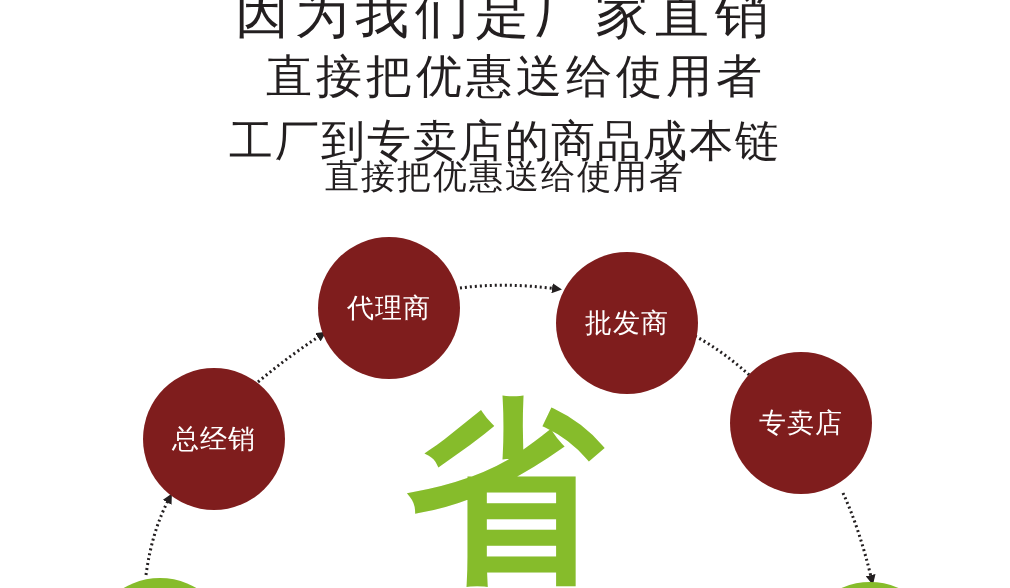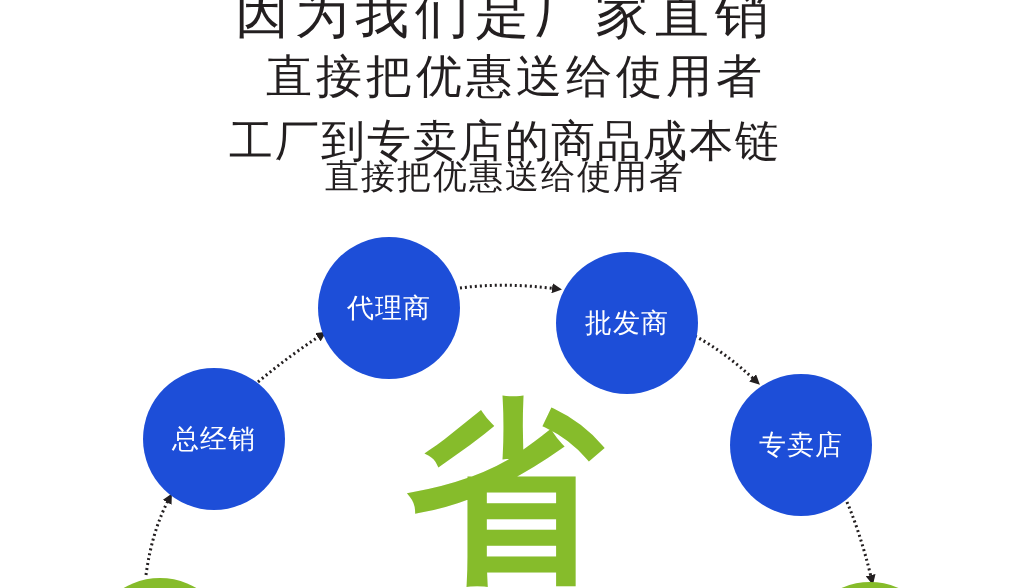--- a/index.html
+++ b/index.html
@@ -13,21 +13,21 @@
       color: #231f20; font-weight: 300; white-space: nowrap;
     }
     .h1 { top: -22px; font-size: 54px; letter-spacing: 6px; }
     .h2 { top: 46px; font-size: 46px; letter-spacing: 4px; margin-left: 11px; }
     .h3 { top: 112px; font-size: 44px; letter-spacing: 2px; }
     .h4 { top: 154px; font-size: 34px; letter-spacing: 2px; }
 
     svg#flow { position: absolute; left: 0; top: 0; }
     .node {
       position: absolute; width: 142px; height: 142px; border-radius: 50%;
-      background: #1d4ed8;
+      background: #7f1d1d;
       display: flex; align-items: center; justify-content: center;
     }
     .node span {
       color: #ffffff; font-size: 27px; letter-spacing: 1px; font-weight: 300;
     }
     .green-node {
       position: absolute; width: 142px; height: 142px; border-radius: 50%;
       background: #86bc2b;
     }
     .sheng {
@@ -64,17 +64,17 @@
 
 <div class="node" style="left:143px; top:368px;text-align:center;">
   <span>总经销</span>
 </div>
 <div class="node" style="left:318px; top:237px;">
   <span>代理商</span>
 </div>
 <div class="node" style="left:556px; top:252px;">
   <span>批发商</span>
 </div>
-<div class="node" style="left:730px; top:374px;font-family:Liberation Serif, serif;">
+<div class="node" style="left:730px; top:352px;font-family:Liberation Serif, serif;">
   <span>专卖店</span>
 </div>
 
 <div class="sheng">省</div>
 
 </body></html>

